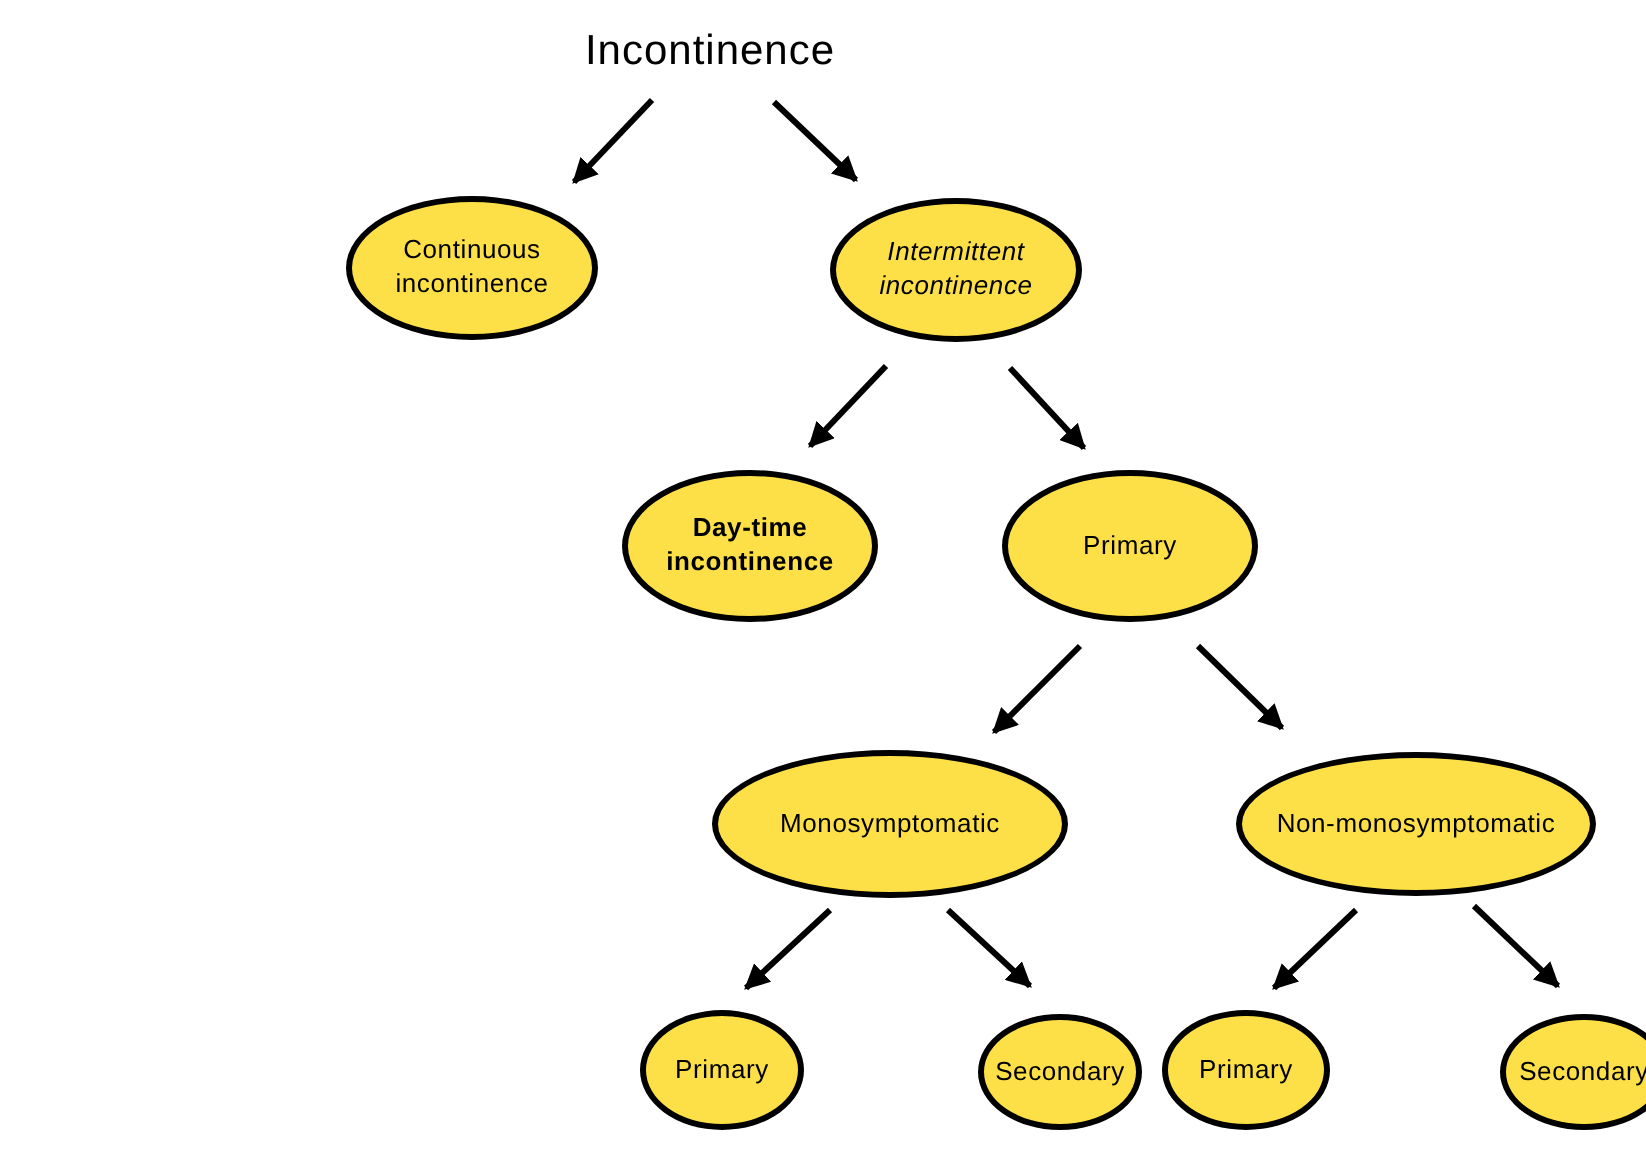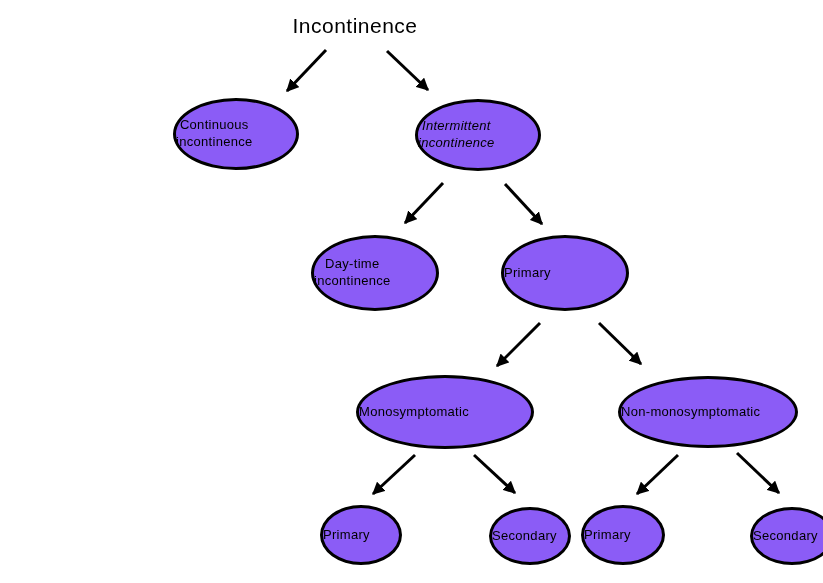--- a/index.html
+++ b/index.html
@@ -38,22 +38,23 @@
     letter-spacing: 0.5px;
     white-space: nowrap;
   }
   .node {
     position: absolute;
     box-sizing: border-box;
     border: 3px solid #000000;
     border-radius: 50%;
     display: flex;
     align-items: center;
+    justify-content: center;
     text-align: center;
-    background: #8b5cf6;
+    background: #fde047;
   }
   .node-label {
     font-size: 13px;
     line-height: 1.3;
     white-space: pre-line;
     letter-spacing: 0.3px;
   }
 </style>
 </head>
 <body>
@@ -81,21 +82,21 @@
   <div class="diagram-title">Incontinence</div>
 
 <div class="node" style="left: 145px; top: 98px; width: 126px; height: 72px; border-color: rgb(0, 0, 0);">
       <span class="node-label">Continuous
 incontinence</span>
     </div>
     <div class="node" style="left: 387px; top: 99px; width: 126px; height: 72px; border-color: rgb(0, 0, 0); font-style: italic;">
       <span class="node-label">Intermittent
 incontinence</span>
     </div>
-    <div class="node" style="left: 283px; top: 235px; width: 128px; height: 76px; border-color: rgb(0, 0, 0);">
+    <div class="node" style="left: 283px; top: 235px; width: 128px; height: 76px; border-color: rgb(0, 0, 0); font-weight: bold;">
       <span class="node-label">Day-time
 incontinence</span>
     </div>
     <div class="node" style="left: 473px; top: 235px; width: 128px; height: 76px; border-color: rgb(0, 0, 0);">
       <span class="node-label">Primary</span>
     </div>
     <div class="node" style="left: 590px; top: 376px; width: 180px; height: 72px; border-color: rgb(0, 0, 0);">
       <span class="node-label">Non-monosymptomatic</span>
     </div>
     <div class="node" style="left: 328px; top: 375px; width: 178px; height: 74px; border-color: rgb(0, 0, 0);">

